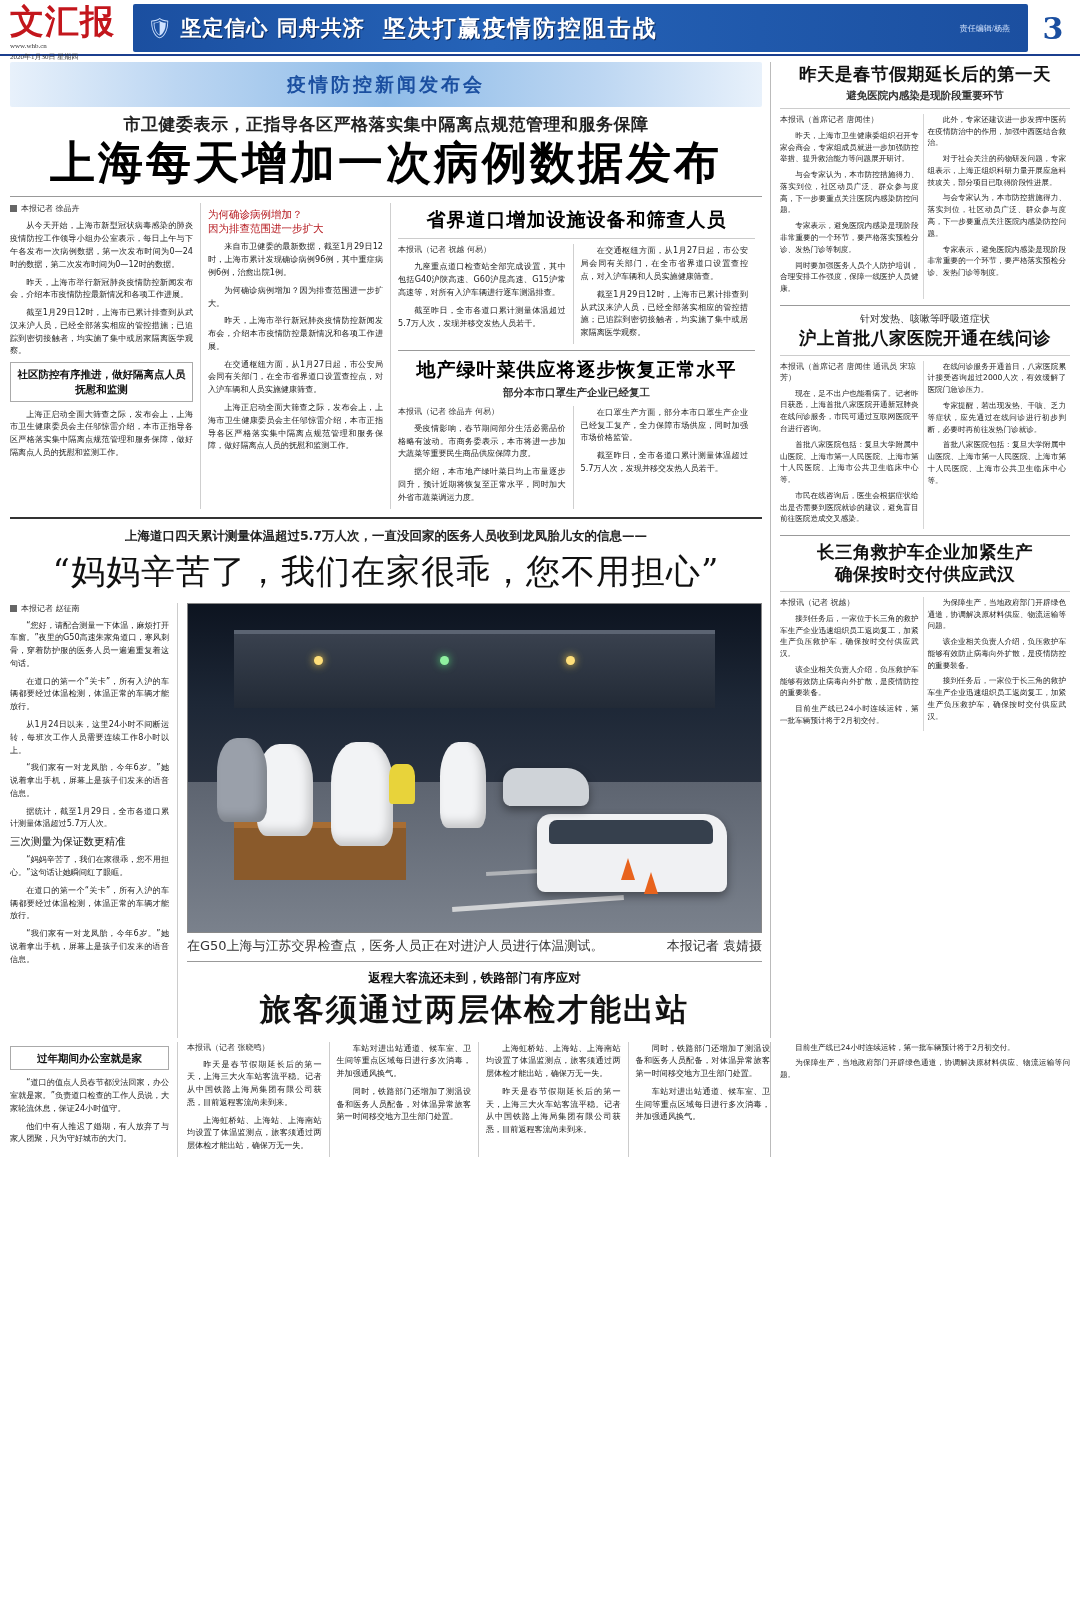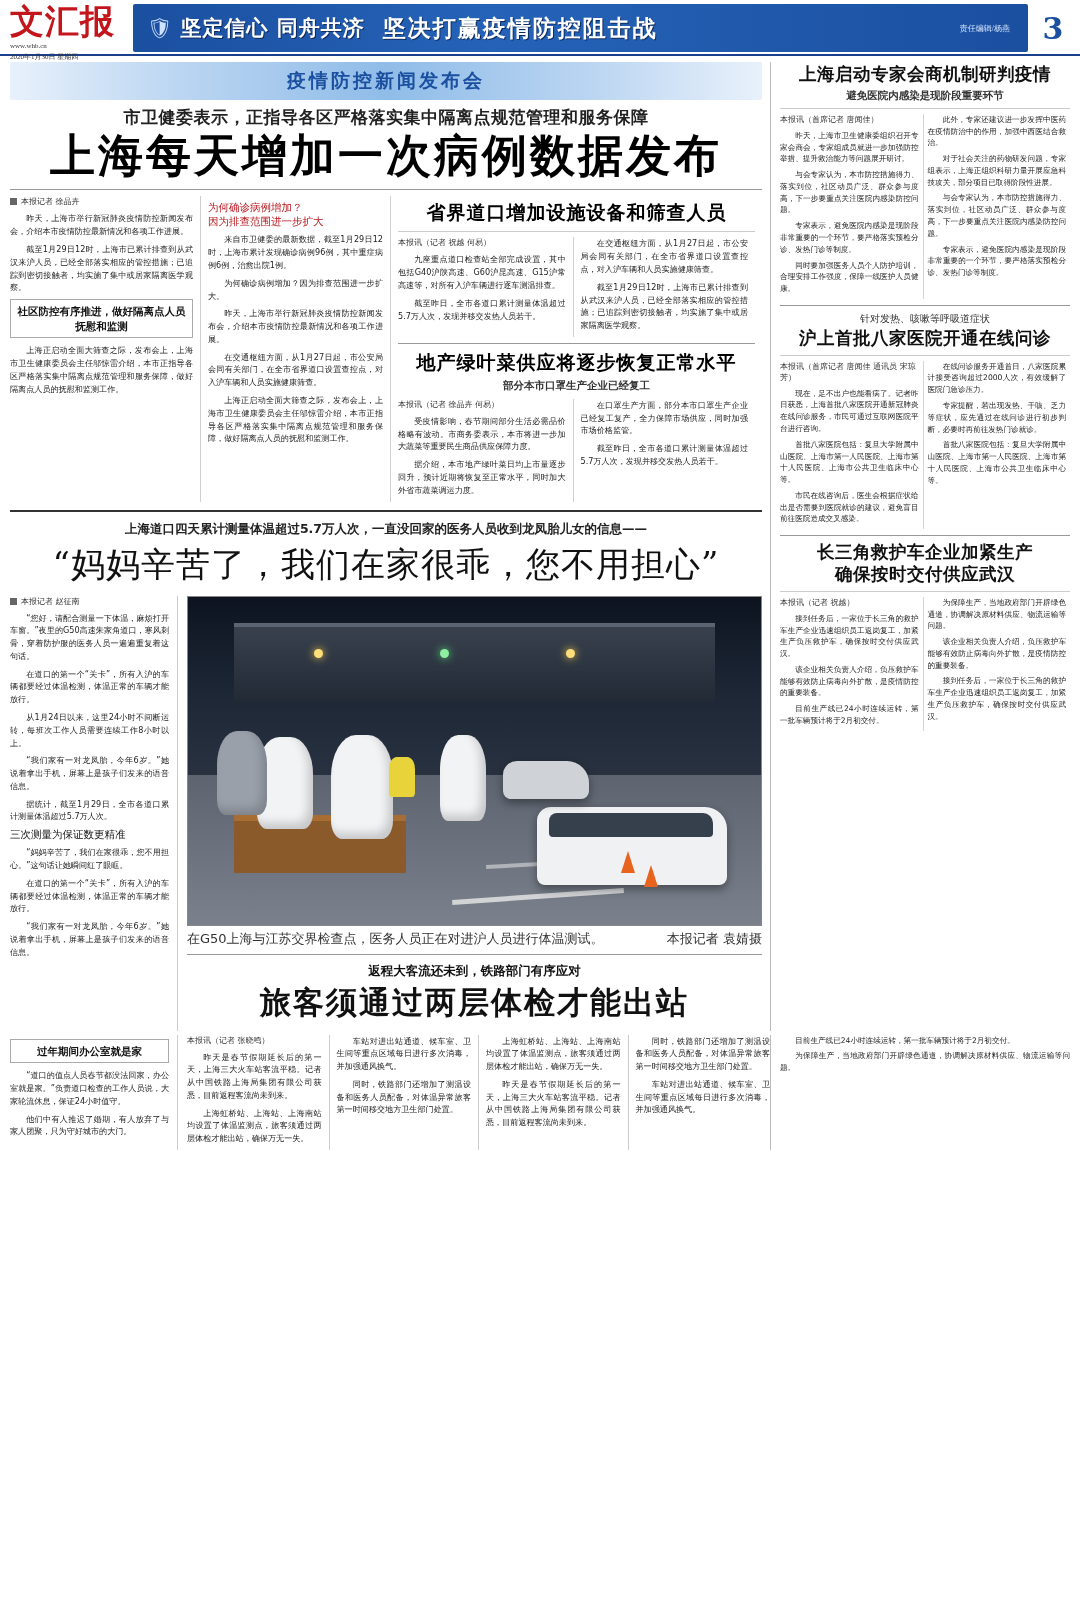--- a/index.html
+++ b/index.html
@@ -52,21 +52,21 @@
 
   
   .body-wrap { display:flex; padding:6px 10px 4px 10px; }
   .left-zone { width:760px; flex:0 0 760px; padding-right:8px; }
   .right-col {
     width:300px; flex:0 0 300px; border-left:1px solid #bbb; padding-left:9px;
   }
 
   
   .ribbon {
-    height:38px; margin-bottom:6px;
+    height:45px; margin-bottom:6px;
     background:linear-gradient(90deg,#e8f1fb 0%, #bcd6f2 22%, #8fbce8 50%, #bcd6f2 78%, #e8f1fb 100%);
     display:flex; align-items:center; justify-content:center; border-radius:2px;
   }
   .ribbon span {
     font-family:"DejaVu Sans", sans-serif; font-weight:bold;
     font-size:19px; color:#1b4fa0; letter-spacing:3px;
   }
   .shoulder {
     text-align:center; font-size:17px; font-weight:bold; color:#222;
     letter-spacing:.5px; margin:6px 0 2px;
@@ -205,20 +205,21 @@
       </div>
 
       <div class="shoulder">市卫健委表示，正指导各区严格落实集中隔离点规范管理和服务保障</div>
       <div class="main-head">上海每天增加一次病例数据发布</div>
       <div class="rule"></div>
 
       <div class="cols">
 
         <div class="col" style="width:190px;flex:0 0 190px;">
           <div class="byline"><span class="sq"></span><span>本报记者 徐晶卉</span></div>
+          <p class="tx">从今天开始，上海市新型冠状病毒感染的肺炎疫情防控工作领导小组办公室表示，每日上午与下午各发布一次病例数据，第一次发布时间为0—24时的数据，第二次发布时间为0—12时的数据。</p>
           <p class="tx">昨天，上海市举行新冠肺炎疫情防控新闻发布会，介绍本市疫情防控最新情况和各项工作进展。</p>
           <p class="tx">截至1月29日12时，上海市已累计排查到从武汉来沪人员，已经全部落实相应的管控措施；已追踪到密切接触者，均实施了集中或居家隔离医学观察。</p>
           <div class="box-head">社区防控有序推进，做好隔离点人员抚慰和监测</div>
           <p class="tx">上海正启动全面大筛查之际，发布会上，上海市卫生健康委员会主任邬惊雷介绍，本市正指导各区严格落实集中隔离点规范管理和服务保障，做好隔离点人员的抚慰和监测工作。</p>
         </div>
 
         <div class="col col-divider" style="width:190px;flex:0 0 190px;">
           <div class="inline-head red" style="white-space:pre-line;">为何确诊病例增加？
 因为排查范围进一步扩大</div>
           <p class="tx">来自市卫健委的最新数据，截至1月29日12时，上海市累计发现确诊病例96例，其中重症病例6例，治愈出院1例。</p>
@@ -306,21 +307,21 @@
 
             <div class="rule"></div>
             <div class="lower-head">返程大客流还未到，铁路部门有序应对</div>
             <div class="lower-main">旅客须通过两层体检才能出站</div>
           </div>
         </div>
       </div>
     </div>
 
     <div class="right-col">
-      <div class="r-head">上海启动专家会商机制研判疫情</div>
+      <div class="r-head">昨天是春节假期延长后的第一天</div>
       <div class="r-sub">避免医院内感染是现阶段重要环节</div>
       <div class="rule-thin"></div>
       <div class="r-cols">
         <div class="r-col">
           <div class="byline">本报讯（首席记者 唐闻佳）</div>
           <p class="rtx">昨天，上海市卫生健康委组织召开专家会商会，专家组成员就进一步加强防控举措、提升救治能力等问题展开研讨。</p>
           <p class="rtx">与会专家认为，本市防控措施得力、落实到位，社区动员广泛、群众参与度高，下一步要重点关注医院内感染防控问题。</p>
           <p class="rtx">专家表示，避免医院内感染是现阶段非常重要的一个环节，要严格落实预检分诊、发热门诊等制度。</p>
           <p class="rtx">同时要加强医务人员个人防护培训，合理安排工作强度，保障一线医护人员健康。</p>
         </div>

